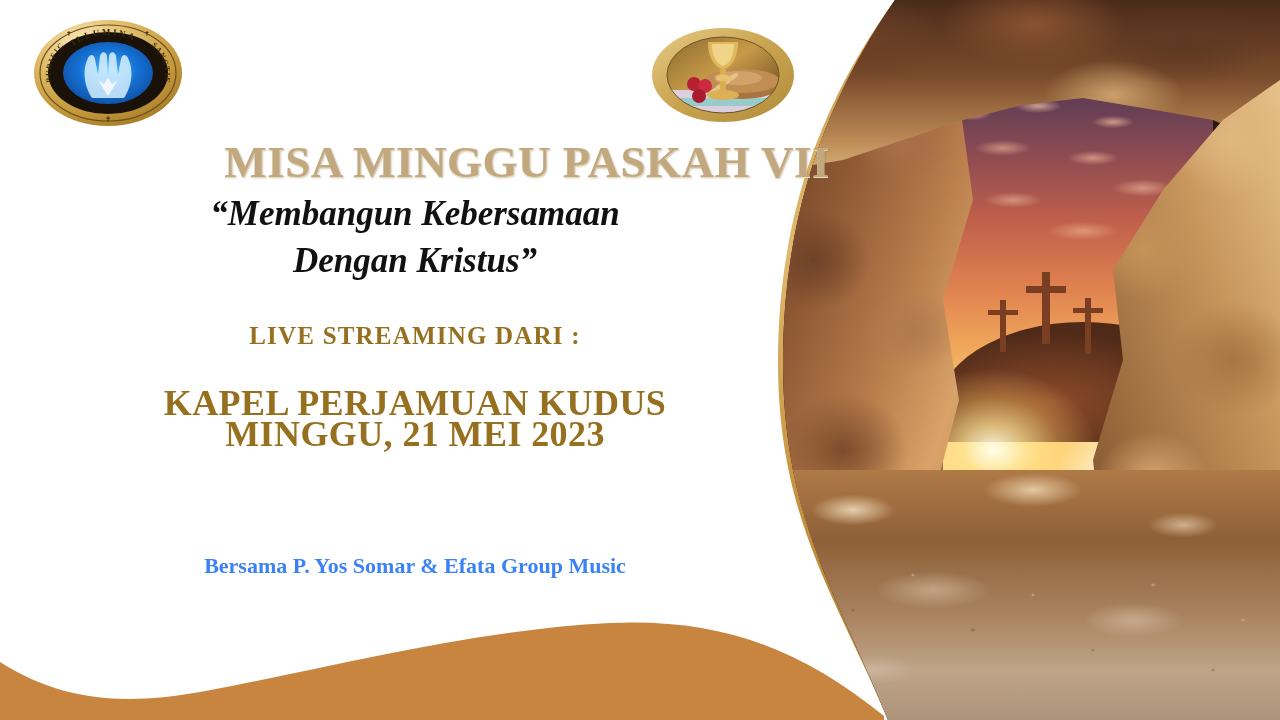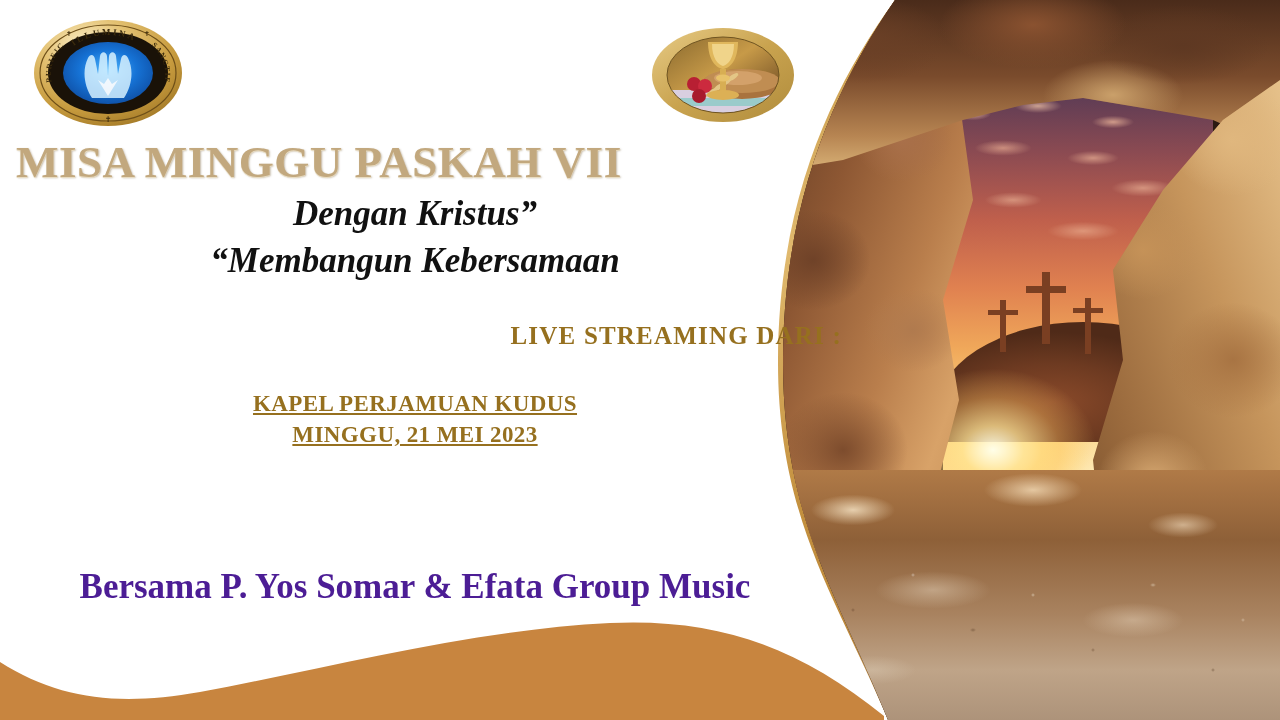--- a/index.html
+++ b/index.html
@@ -128,47 +128,46 @@
 
   
   .wave{
     position:absolute;left:0;top:0;width:1280px;height:720px;pointer-events:none;
   }
 
   
   .logo-left{position:absolute;left:32px;top:18px;width:152px;height:110px;}
   .logo-right{position:absolute;left:650px;top:26px;width:146px;height:98px;}
   .title{
-    position:absolute;left:0;top:136px;width:830px;text-align:left;
+    position:absolute;left:0;top:136px;width:830px;text-align:right;
     font-family:"Liberation Serif",serif;font-weight:bold;font-size:45px;letter-spacing:.5px;
     color:#c2a87e;
     text-shadow:0 1px 0 #e8dcc2, 1px 1px 2px rgba(120,95,55,.45);
     white-space:nowrap;
-    padding-left:16px;
   }
   .subtitle{
     position:absolute;left:0;top:190px;width:830px;text-align:center;
     font-family:"Liberation Serif",serif;font-style:italic;font-weight:bold;
     font-size:35px;line-height:47px;color:#111111;
   }
   .live{
-    position:absolute;left:0;top:322px;width:830px;text-align:right;
+    position:absolute;left:0;top:322px;width:830px;text-align:center;
     font-family:"Liberation Serif",serif;font-weight:bold;font-size:25px;
-    letter-spacing:1.2px;color:#96701f;white-space:nowrap;padding-left:12px;
+    letter-spacing:1.2px;color:#96701f;white-space:nowrap;
   }
   .venue{
     position:absolute;left:0;top:388px;width:830px;text-align:center;
-    font-family:"Liberation Serif",serif;font-weight:bold;font-size:23px;line-height:31px;
-    letter-spacing:.4px;color:#96701f;text-decoration:underline;
+    font-family:"Liberation Serif",serif;font-weight:bold;font-size:36px;line-height:31px;
+    letter-spacing:.4px;color:#96701f;
   }
   .venue div{white-space:nowrap;}
   .bersama{
     position:absolute;left:0;top:553px;width:830px;text-align:center;
-    font-family:"Liberation Serif",serif;font-weight:bold;font-size:35px;
-    color:#4c1d95;white-space:nowrap;margin-top:14px;
+    font-family:"Liberation Serif",serif;font-weight:bold;font-size:22px;
+    color:#3b82f6;white-space:nowrap;
   }
 </style>
 </head>
 <body>
 
 <div class="poster">
 
   <div class="hero-gold"></div>
   <div class="hero-clip">
     <div class="hero-photo">
@@ -283,22 +282,22 @@
       <rect x="70" y="43" width="6" height="24" fill="#d8ae53"></rect>
       <ellipse cx="73" cy="52" rx="7" ry="3.4" fill="#e8c26a"></ellipse>
       <ellipse cx="73" cy="69" rx="16" ry="5" fill="#dcb055"></ellipse>
     </g>
     <ellipse cx="73" cy="49" rx="56" ry="38" fill="none" stroke="#6f5421" stroke-width="1"></ellipse>
   </svg>
 
   <div class="title">MISA MINGGU PASKAH VII</div>
 
   <div class="subtitle">
+    <div>“Membangun Kebersamaan</div>
     <div>Dengan Kristus”</div>
-    <div>“Membangun Kebersamaan</div>
   </div>
 
   <div class="live">LIVE STREAMING DARI :</div>
 
   <div class="venue">
     <div>KAPEL PERJAMUAN KUDUS</div>
     <div>MINGGU, 21 MEI 2023</div>
   </div>
 
   <div class="bersama">Bersama P. Yos Somar &amp; Efata Group Music</div>

